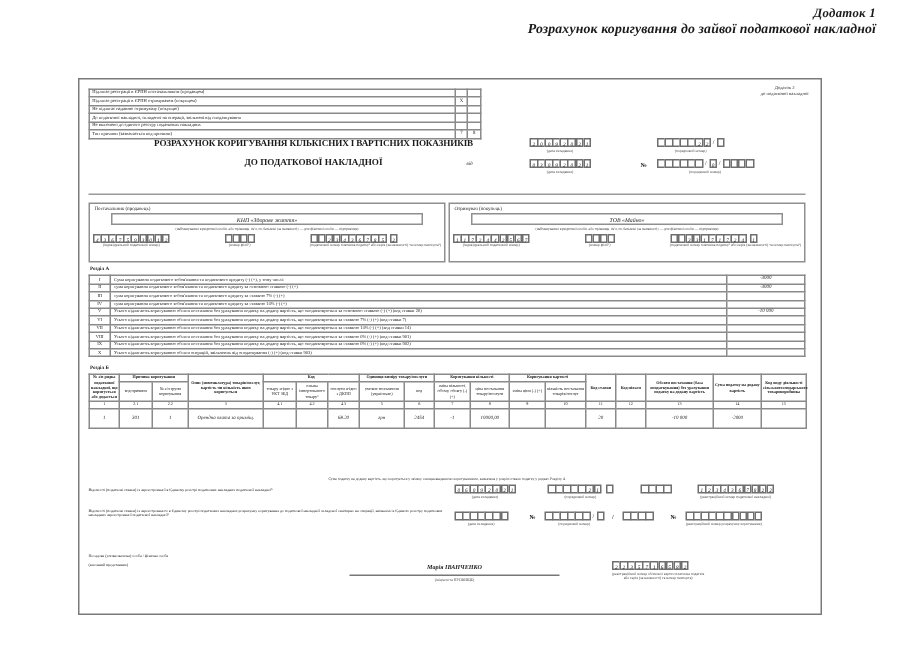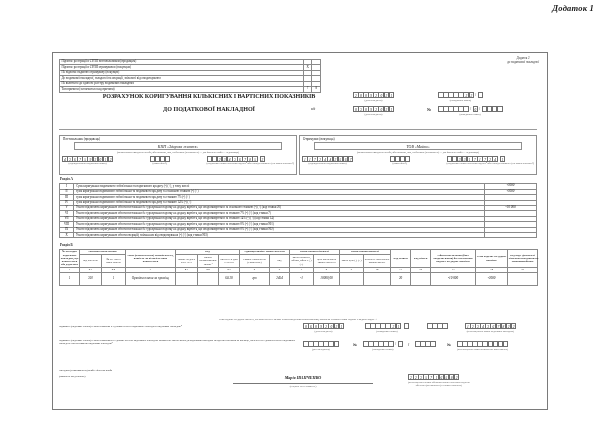--- a/index.html
+++ b/index.html
@@ -8,21 +8,21 @@
     width: 600px; height: 447px;
     background: #ffffff;
     font-family: "Liberation Serif", "DejaVu Serif", serif;
     color: #1a1a1a;
     overflow: hidden;
   }
   #page { position: relative; width: 600px; height: 447px; background:#fff; }
 
   
   .doc-head {
-    position: absolute; top: 3px; right: 6px;
+    position: absolute; top: 3px; right: 16px;
     text-align: right; line-height: 1.25;
   }
   .doc-head .dh1 {
     font-style: italic; font-size: 8.5px; font-weight: 700; letter-spacing: .2px;
   }
   .doc-head .dh2 {
     font-style: italic; font-size: 9.2px; font-weight: 700; letter-spacing: .1px;
     white-space: nowrap;
   }
 
@@ -155,20 +155,21 @@
   }
   .hr-thin { position:absolute; border-top:0.5px solid #9a9a9a; }
 </style>
 </head>
 <body>
 
 <div id="page">
 
   <div class="doc-head">
     <div class="dh1">Додаток 1</div>
+    <div class="dh2">Розрахунок коригування до зайвої податкової накладної</div>
   </div>
 
   <div class="frame">
 
     <div class="corner-note">
       <div>Додаток 2</div>
       <div>до податкової накладної</div>
     </div>
 
     <table class="hdr-tbl">

